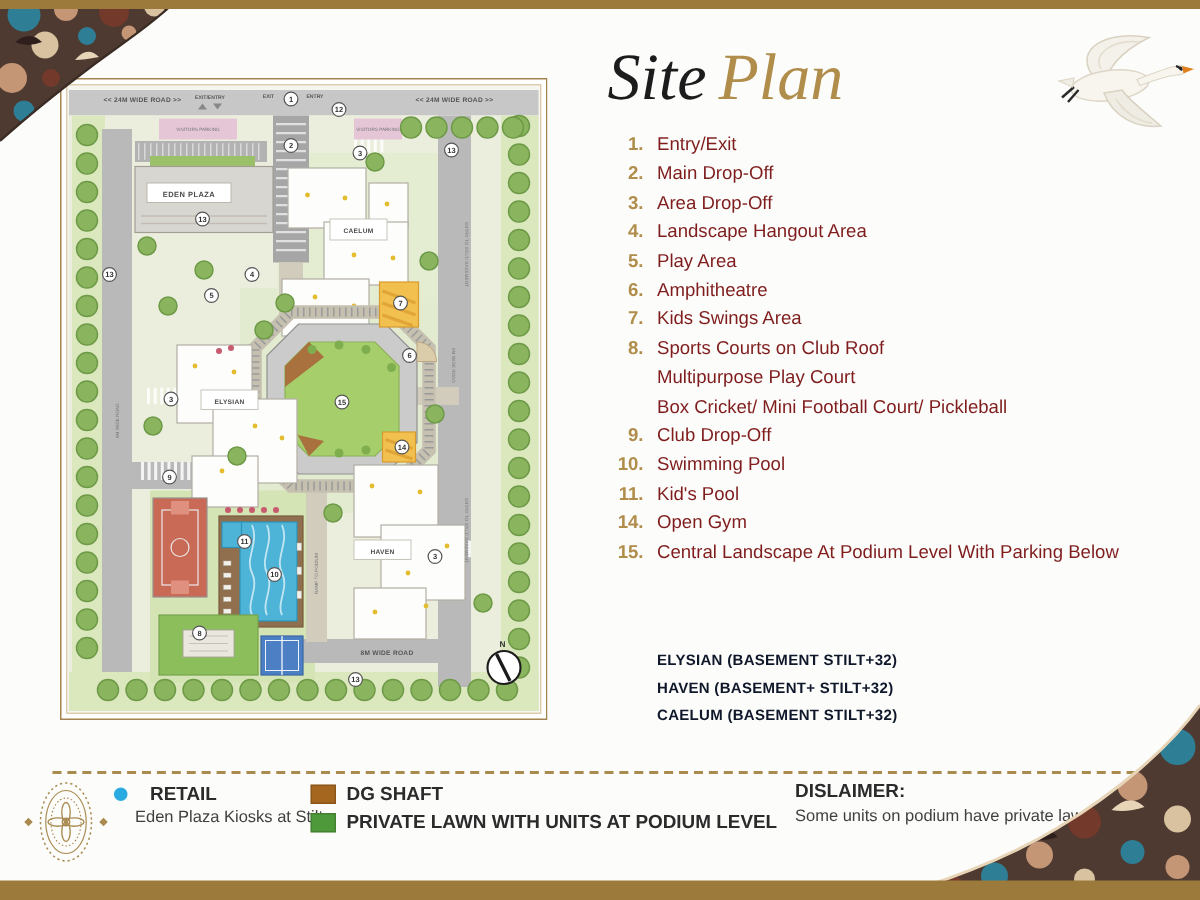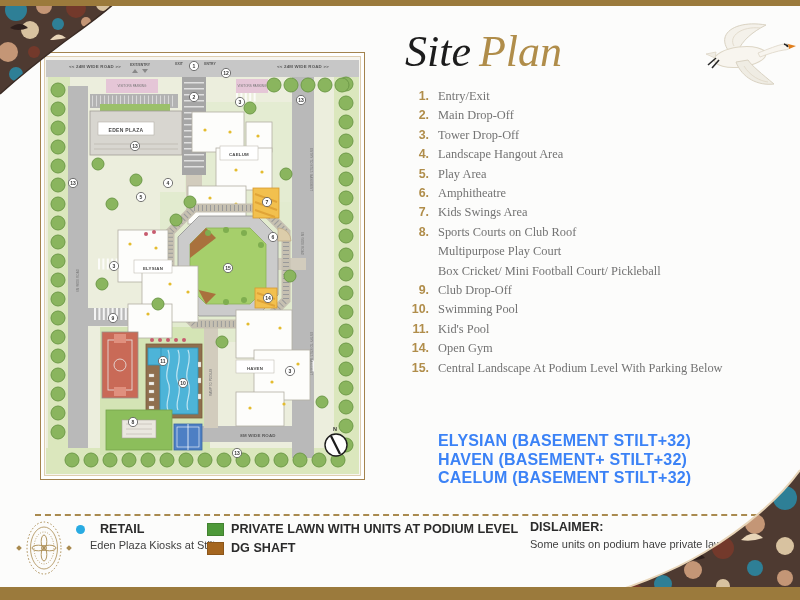--- a/index.html
+++ b/index.html
@@ -16,23 +16,23 @@
   .t32{font-size:3.1px;fill:#777;}
   .bl{font-size:5px;fill:#4a4a4a;font-weight:bold;letter-spacing:.3px;}
   .bl2{font-size:4.4px;fill:#4a4a4a;font-weight:bold;letter-spacing:.2px;}
   #title{position:absolute;left:405px;top:28px;z-index:4;
          font-family:"Liberation Serif",serif;font-style:italic;font-size:44px;line-height:48px;}
   #title .w1{color:#1c1c1c;}
   #title .w2{color:#b08d4a;margin-left:8px;}
   #site-list{position:absolute;left:405px;top:90px;width:390px;z-index:4;}
   .li{display:flex;margin-bottom:6px;font-size:12.4px;line-height:13.4px;}
   .li .num{width:24px;min-width:24px;text-align:right;margin-right:9px;color:#b08d4a;font-weight:bold;}
-  .li .txt{color:#737373;font-family:Liberation Serif, serif;}
+  .li .txt{color:#7f1d1d;}
   #towers{position:absolute;left:438px;top:432px;z-index:4;}
-  .tower-line{font-size:16px;font-weight:bold;color:#3b82f6;line-height:18.5px;letter-spacing:.2px;}
+  .tower-line{font-size:10px;font-weight:bold;color:#0f172a;line-height:18.5px;letter-spacing:.2px;}
   #swan{position:absolute;left:688px;top:16px;z-index:4;}
   #separator{position:absolute;left:35px;top:514px;width:732px;border-top:2px dashed #a98a4f;z-index:4;}
   #medallion{position:absolute;left:15px;top:518px;z-index:4;}
   #footer-retail{position:absolute;left:76px;top:522px;z-index:4;}
   .f-head{display:flex;align-items:center;font-size:12.6px;font-weight:bold;color:#2b2b2b;gap:10px;}
   #retail-dot{width:9px;height:9px;border-radius:50%;margin-right:5px;}
   .f-sub{font-size:11px;color:#3f3f3f;margin-top:3px;margin-left:14px;}
   #footer-zones{position:absolute;left:207px;top:522px;z-index:4;}
   .z-row{display:flex;align-items:center;margin-bottom:5px;}
   .z-swatch{width:15px;height:11px;margin-right:7px;border:1px solid rgba(0,0,0,.15);}
@@ -117,21 +117,21 @@
       <div class="li">
         <span class="num">1.</span>
         <span class="txt">Entry/Exit</span>
       </div>
       <div class="li">
         <span class="num">2.</span>
         <span class="txt">Main Drop-Off</span>
       </div>
       <div class="li">
         <span class="num">3.</span>
-        <span class="txt">Tower Drop-Off</span>
+        <span class="txt">Area Drop-Off</span>
       </div>
       <div class="li">
         <span class="num">4.</span>
         <span class="txt">Landscape Hangout Area</span>
       </div>
       <div class="li">
         <span class="num">5.</span>
         <span class="txt">Play Area</span>
       </div>
       <div class="li">
@@ -534,26 +534,26 @@
   <div id="footer-retail">
     <div class="f-head">
         <span id="retail-dot" style="background: rgb(41, 171, 226);"></span>
         <span>RETAIL</span>
       </div>
     <div class="f-sub">Eden Plaza Kiosks at Stilt</div>
   </div>
 
   <div id="footer-zones">
     <div class="z-row">
+      <span class="z-swatch" id="dg-swatch" style="background: rgb(165, 102, 31);"></span>
+      <span class="z-label">DG SHAFT</span>
+    </div>
+    <div class="z-row">
       <span class="z-swatch" id="lawn-swatch" style="background: rgb(78, 153, 57);"></span>
       <span class="z-label">PRIVATE LAWN WITH UNITS AT PODIUM LEVEL</span>
-    </div>
-    <div class="z-row">
-      <span class="z-swatch" id="dg-swatch" style="background: rgb(165, 102, 31);"></span>
-      <span class="z-label">DG SHAFT</span>
     </div>
   </div>
 
   <div id="footer-disclaimer">
     <div class="d-title">DISLAIMER:</div>
     <div class="d-text">Some units on podium have private lawns</div>
   </div>
 
 </div>
 

